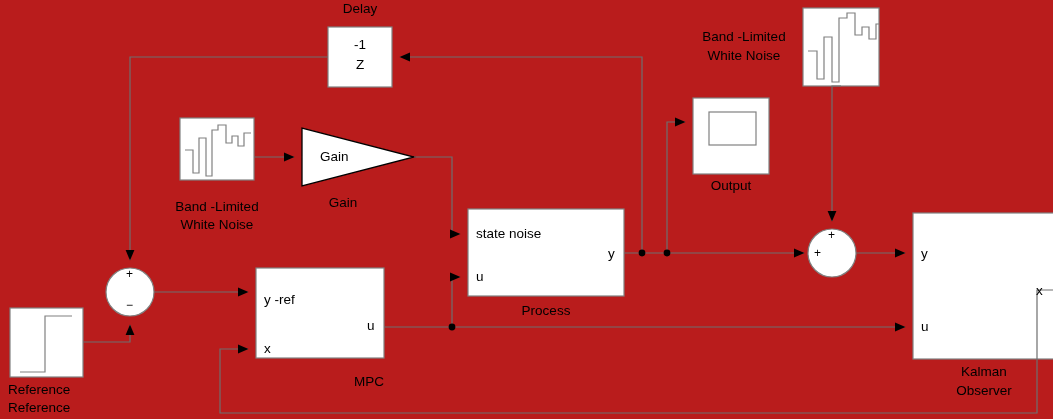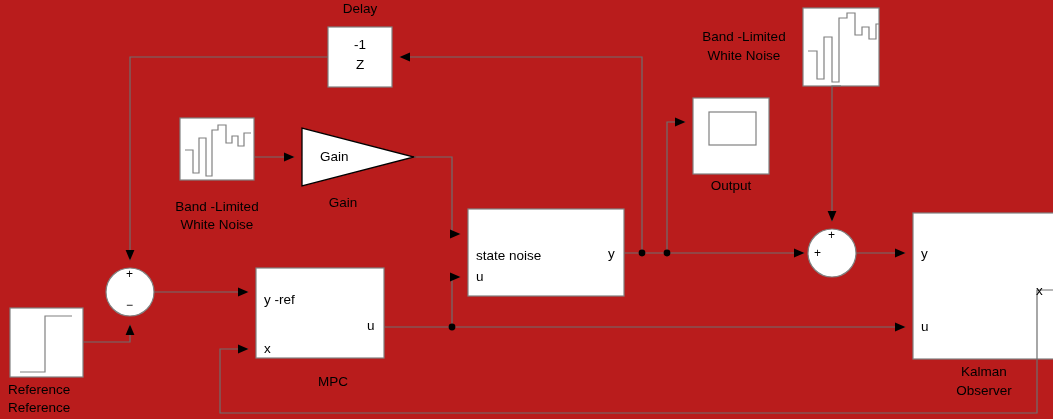--- a/index.html
+++ b/index.html
@@ -100,28 +100,29 @@
 
   <div class="lbl c" style="left:152px;top:198px;width:130px;">Band -Limited</div>
   <div class="lbl c" style="left:152px;top:216px;width:130px;">White Noise</div>
 
   <div class="lbl c" style="left:688px;top:28px;width:112px;">Band -Limited</div>
   <div class="lbl c" style="left:688px;top:47px;width:112px;">White Noise</div>
 
   <div class="lbl" style="left:320px;top:148px;">Gain</div>
   <div class="lbl c" style="left:303px;top:194px;width:80px;">Gain</div>
 
-  <div class="port" style="left:476px;top:226px;margin-top:22px;">state noise</div>
+  <div class="port" style="left:476px;top:226px;">state noise</div>
   <div class="port" style="left:476px;top:269px;">u</div>
   <div class="port" style="left:608px;top:246px;">y</div>
+  <div class="lbl c" style="left:468px;top:302px;width:156px;">Process</div>
 
   <div class="port" style="left:264px;top:292px;">y -ref</div>
   <div class="port" style="left:264px;top:341px;">x</div>
   <div class="port" style="left:367px;top:318px;">u</div>
-  <div class="lbl c" style="left:269px;top:373px;width:128px;">MPC</div>
+  <div class="lbl c" style="left:256px;top:373px;width:128px;text-align:right;">MPC</div>
 
   <div class="port" style="left:921px;top:246px;">y</div>
   <div class="port" style="left:921px;top:319px;">u</div>
   <div class="port" style="left:1036px;top:283px;">x</div>
   <div class="lbl c" style="left:913px;top:363px;width:142px;">Kalman</div>
   <div class="lbl c" style="left:913px;top:382px;width:142px;">Observer</div>
 
   <div class="lbl c" style="left:693px;top:177px;width:76px;">Output</div>
 
   <div class="lbl" style="left:8px;top:381px;text-align:center;">Reference</div>

